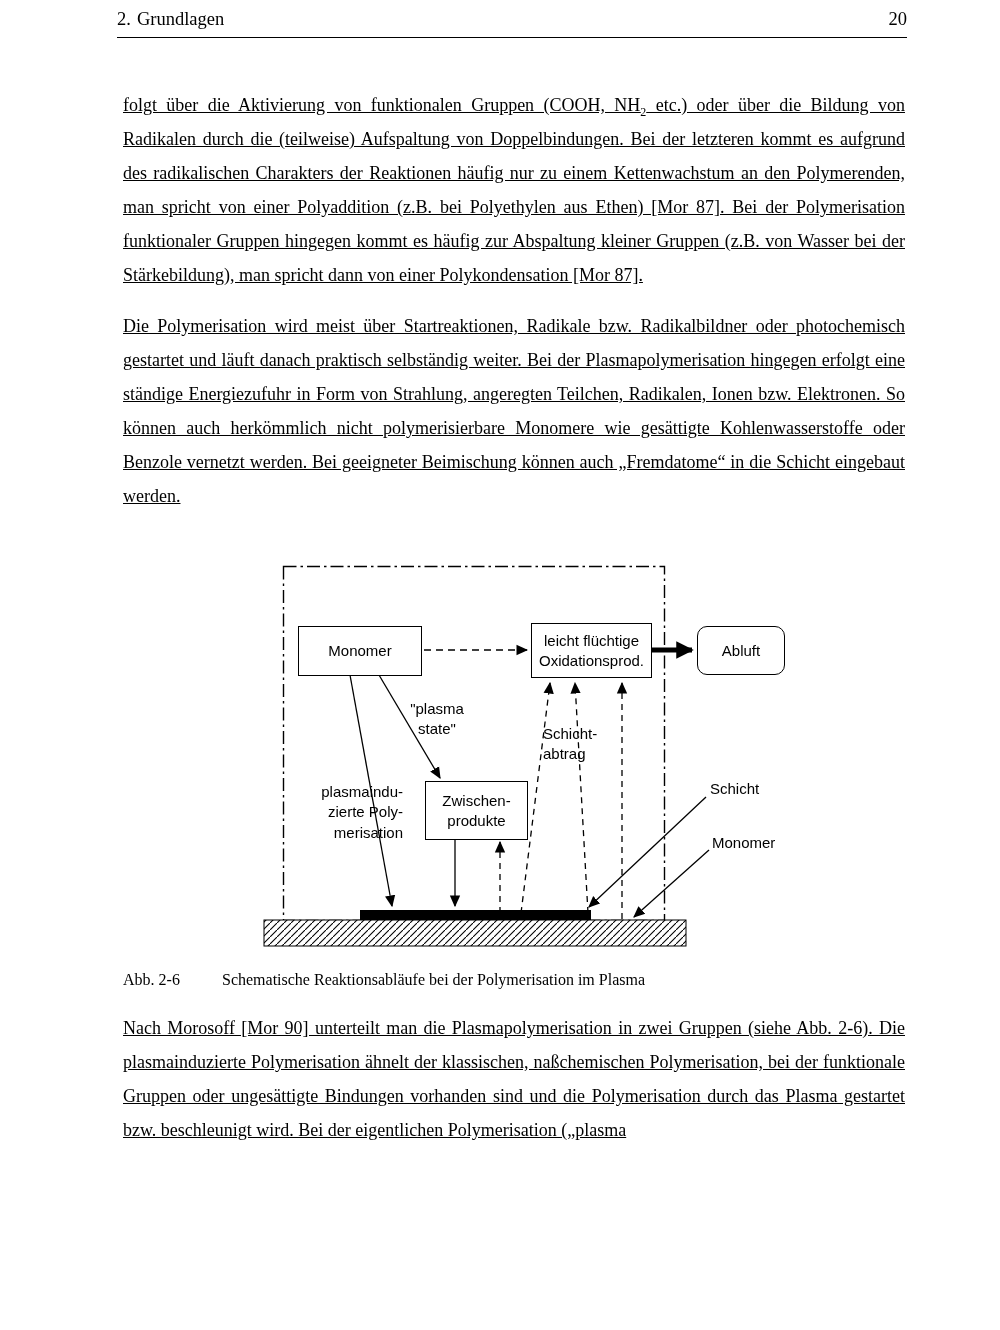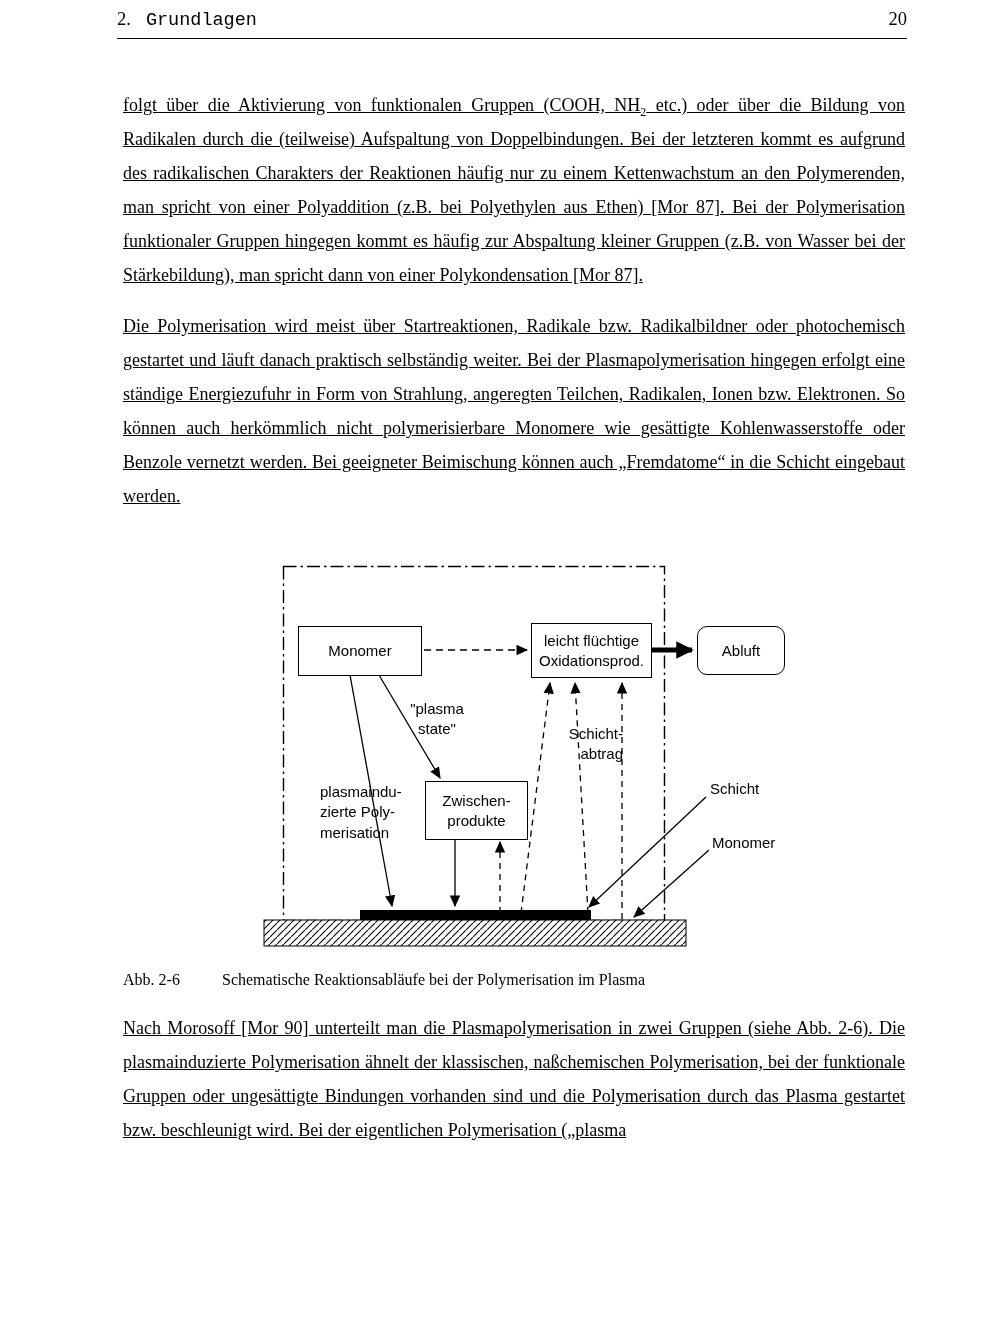--- a/index.html
+++ b/index.html
@@ -3,21 +3,21 @@
 <meta charset="utf-8">
 <style>
   html,body{margin:0;padding:0;}
   body{width:1000px;height:1330px;background:#ffffff;color:#000;
        font-family:"Liberation Serif", serif;}
   .page{position:relative;width:1000px;height:1330px;background:#fff;overflow:hidden;}
 
   .pageheader{position:absolute;top:9px;left:117px;width:790px;
               display:flex;justify-content:space-between;align-items:baseline;
               font-size:18.5px;padding-bottom:7px;border-bottom:1.6px solid #000;}
-  .sectiontitle{margin-left:15px;font-family:Liberation Mono, monospace;}
+  .sectiontitle{margin-left:6px;}
 
   .main{position:absolute;top:88px;left:123px;width:782px;}
   .para{font-size:18px;line-height:34px;text-align:justify;margin:0 0 17px 0;text-decoration:underline;}
   sub.chem{font-size:12px;line-height:0;}
 
   .figure{position:relative;width:782px;height:398px;margin:46px 0 0 0;}
   .figure svg{position:absolute;left:0;top:0;}
   .dbox{position:absolute;border:1.3px solid #000;background:#fff;
         display:flex;align-items:center;justify-content:center;text-align:center;
         font-family:"Liberation Sans", sans-serif;font-size:15px;line-height:1.27;}
@@ -111,26 +111,26 @@
           <div>Zwischen-</div>
           <div>produkte</div>
         </span>
       </div>
 
       <div class="dlabel tcenter" style="left:268px;top:140px;width:92px;">
         <div>"plasma</div>
         <div>state"</div>
       </div>
 
-      <div class="dlabel" style="left:420px;top:165px;width:80px;text-align:right;">
+      <div class="dlabel" style="left:420px;top:165px;width:80px;">
         <div>Schicht-</div>
         <div>abtrag</div>
       </div>
 
-      <div class="dlabel" style="left:197px;top:223px;width:95px;">
+      <div class="dlabel" style="left:185px;top:223px;width:95px;text-align:right;">
         <div>plasmaindu-</div>
         <div>zierte Poly-</div>
         <div>merisation</div>
       </div>
 
       <div class="dlabel" style="left:587px;top:220px;">Schicht</div>
 
       <div class="dlabel" style="left:589px;top:274px;">Monomer</div>
     </figure>
 

